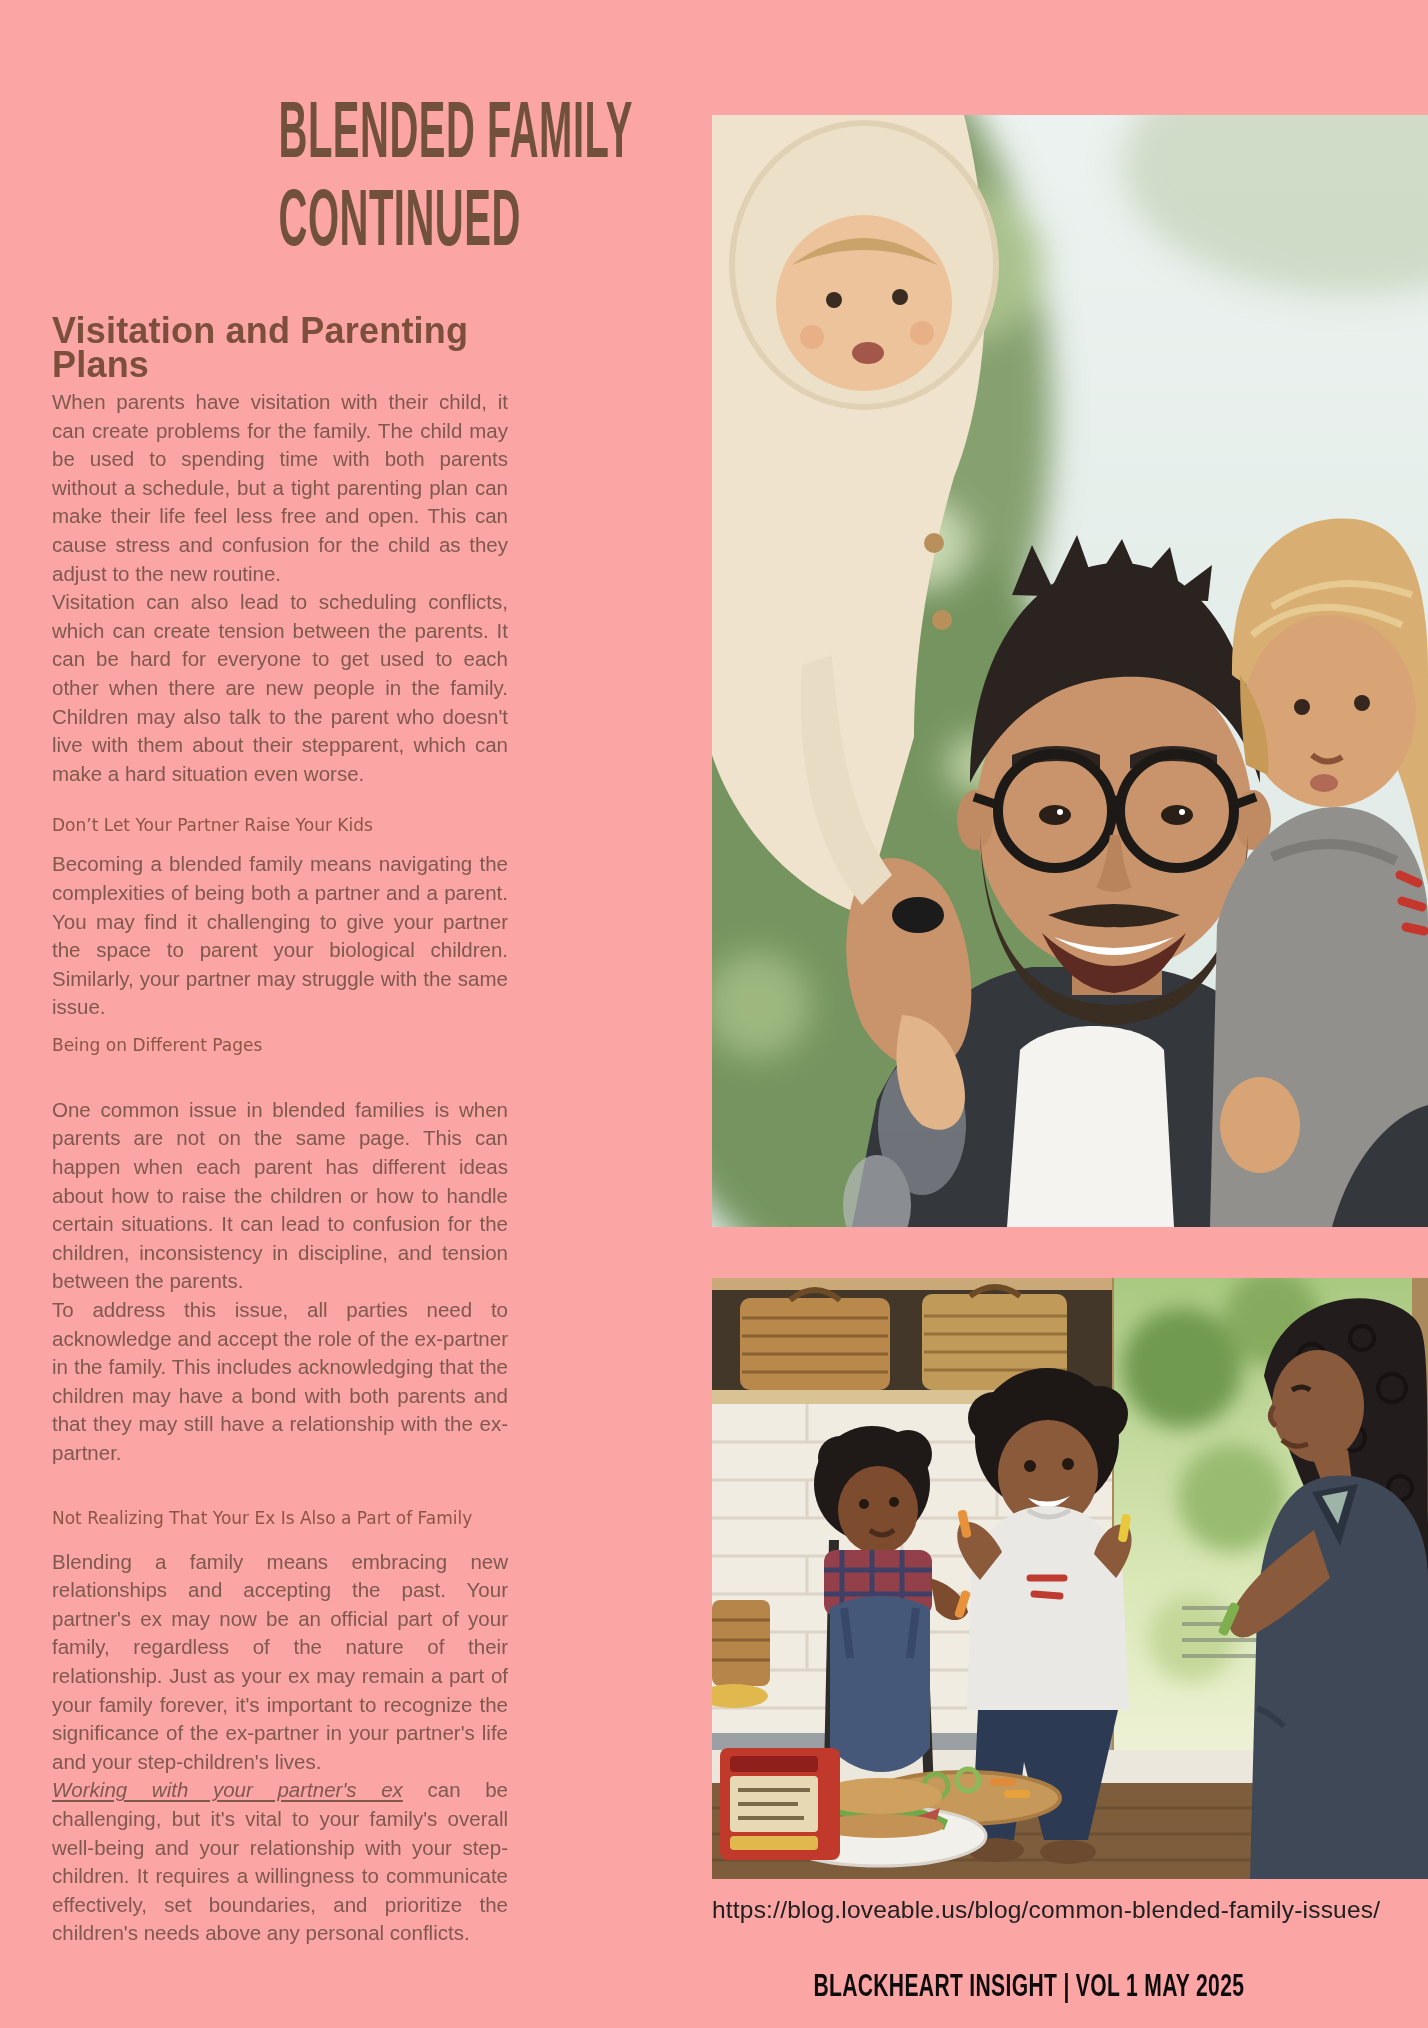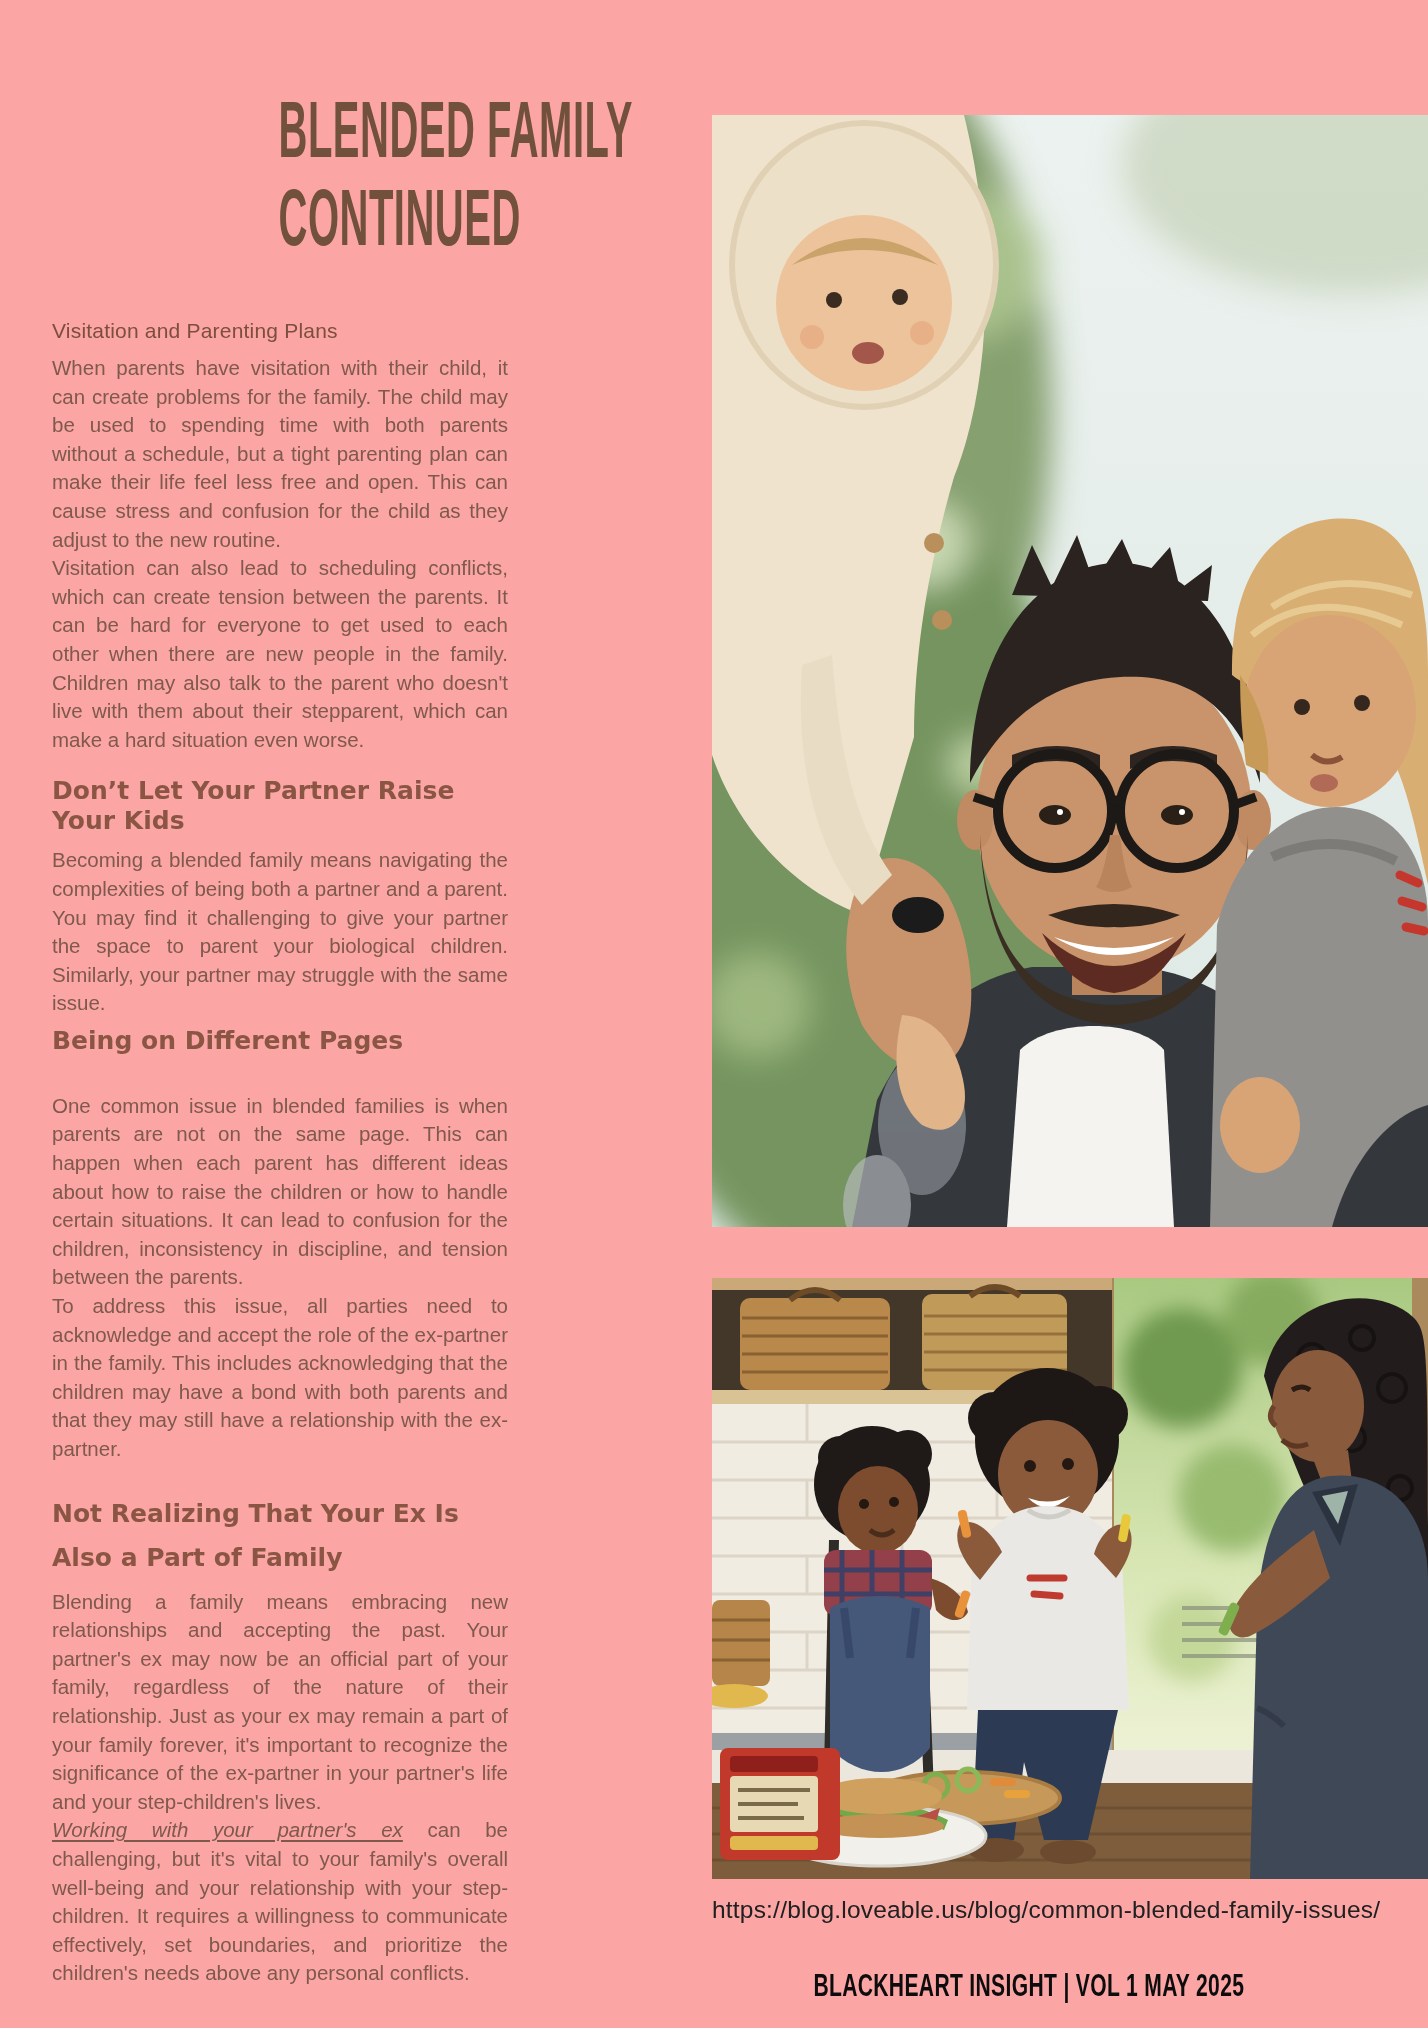--- a/index.html
+++ b/index.html
@@ -15,25 +15,25 @@
     transform:scaleX(0.5);transform-origin:100% 50%;letter-spacing:1px;
     font-family:"Liberation Sans",sans-serif;
   }
   
   .column{
     position:absolute;left:52px;top:314px;width:456px;
     color:#7e594c;font-size:20.5px;line-height:28.6px;text-align:justify;
   }
   .column p{margin:0;}
   .h-sans{
-    font-family:"Liberation Sans",sans-serif;font-weight:normal;font-size:21px;line-height:34px;
+    font-family:"Liberation Sans",sans-serif;font-weight:bold;font-size:36px;line-height:34px;
     color:#7b4f3b;margin:0 0 6px 0;text-align:left;letter-spacing:0.2px;
   }
   .h-round{
-    font-family:"DejaVu Sans",sans-serif;font-weight:bold;font-size:25px;line-height:30px;
+    font-family:"DejaVu Sans",sans-serif;font-weight:normal;font-size:17px;line-height:30px;
     color:#8a5643;margin:22px 0 10px 0;text-align:left;
   }
   .h-being{margin:8px 0 36px 0;}
   .h-notreal{margin:28px 0 8px 0;line-height:44px;}
   .underline{text-decoration:underline;text-underline-offset:3px;text-decoration-thickness:2px;font-style:italic;}
   
   .photo1{position:absolute;left:712px;top:115px;width:716px;height:1112px;overflow:hidden;}
   .photo2{position:absolute;left:712px;top:1278px;width:716px;height:601px;overflow:hidden;}
   .photo1 svg,.photo2 svg{display:block;width:100%;height:100%;}
   

